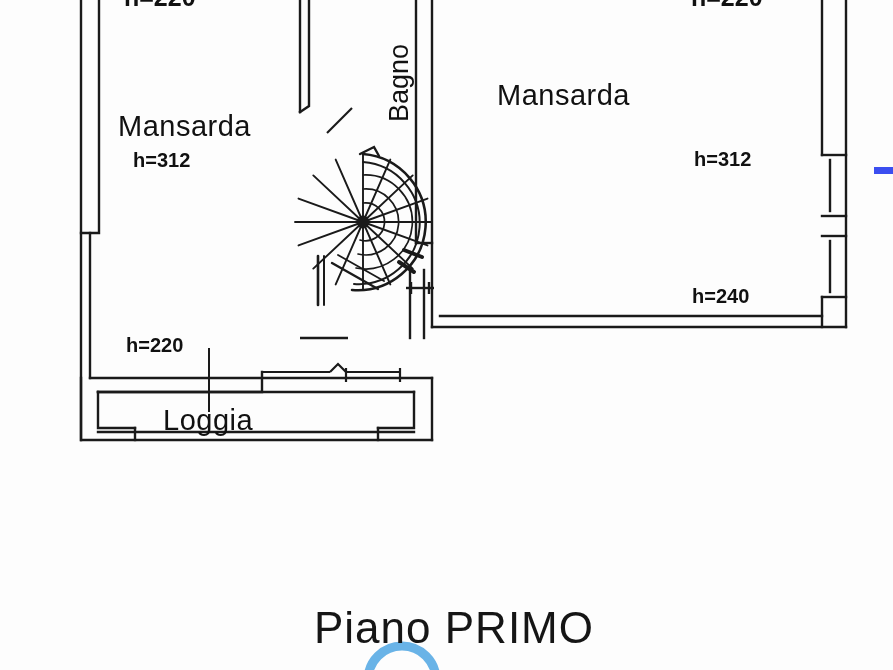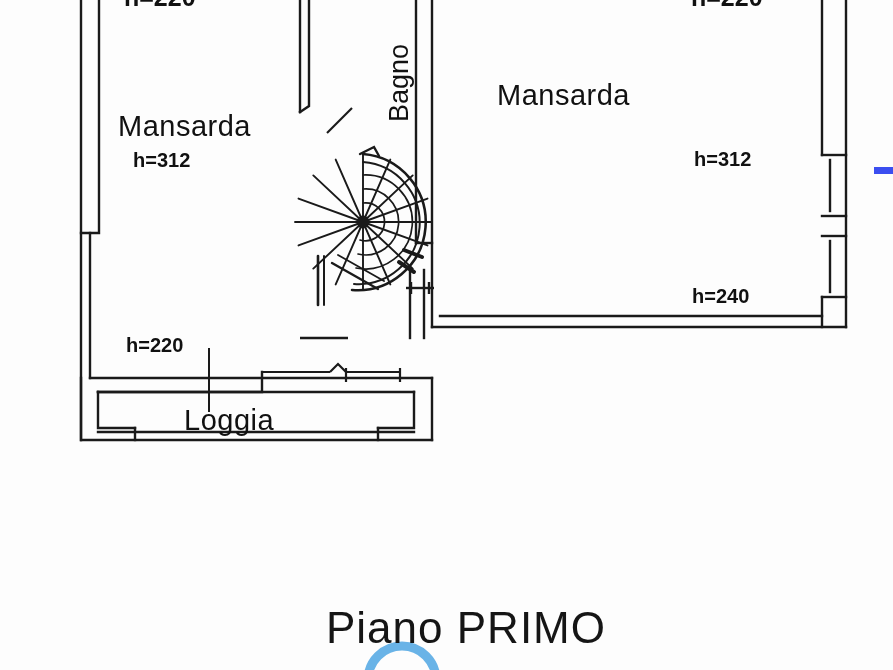--- a/index.html
+++ b/index.html
@@ -213,17 +213,17 @@
   <div class="lbl vertical-name" style="left:386px; top:122px;">Bagno</div>
 
   <div class="lbl room-name" style="left:497px; top:81px;">Mansarda</div>
 
   <div class="lbl height-tag" style="left:694px; top:149px;">h=312</div>
 
   <div class="lbl height-tag" style="left:692px; top:286px;">h=240</div>
 
   <div class="lbl height-tag" style="left:126px; top:335px;">h=220</div>
 
-  <div class="lbl room-name" style="left:184px; top:406px;">Loggia</div>
-
-  <div class="lbl plan-title" style="left:326px; top:606px;">Piano PRIMO</div>
+  <div class="lbl room-name" style="left:163px; top:406px;">Loggia</div>
+
+  <div class="lbl plan-title" style="left:314px; top:606px;">Piano PRIMO</div>
 
 </div>
 
 </body></html>

